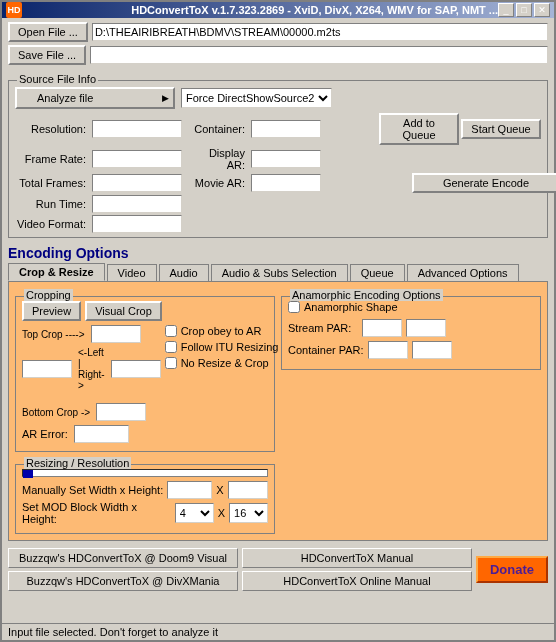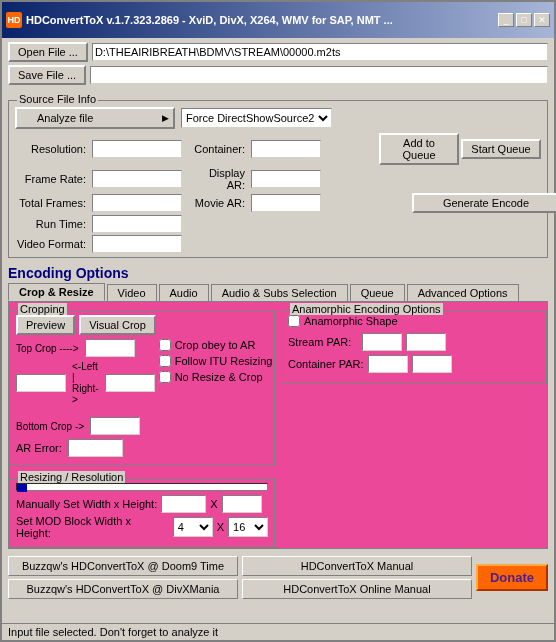--- a/index.html
+++ b/index.html
@@ -15,25 +15,26 @@
       width: 556px;
       height: 642px;
       background: #d4d0c8;
       border: 2px solid #808080;
       display: flex;
       flex-direction: column;
     }
     .title-bar {
       background: linear-gradient(to right, #0a246a, #a6b5d7);
       color: white;
-      height: 36px;
+      height: 16px;
       display: flex;
       align-items: center;
       padding: 0 4px;
       flex-shrink: 0;
+      text-align: right;
     }
     .title-bar-icon {
       width: 16px;
       height: 16px;
       margin-right: 4px;
       background: #ff6600;
       border-radius: 2px;
       display: flex;
       align-items: center;
       justify-content: center;
@@ -152,23 +153,23 @@
     }
     .tab.active {
       background: #d4d0c8;
       border-bottom: 1px solid #d4d0c8;
       font-weight: bold;
       z-index: 2;
       top: 0;
     }
     .tab-content {
       border: 1px solid #808080;
-      background: #ec4899;
+      background: #fdba74;
       flex: 1;
-      padding: 0;
+      padding: 6px;
       position: relative;
       z-index: 1;
     }
     .encoding-section {
       margin-top: 4px;
     }
     .encoding-label {
       font-size: 14px;
       color: #000080;
       font-weight: bold;
@@ -481,21 +482,21 @@
               </div>
             </div>
           </div>
         </div>
       </div>
     </div>
 
     <div class="bottom-buttons">
       <div style="flex:1; display:flex; flex-direction:column; gap:3px;">
         <div style="display:flex; gap:4px;">
-          <button class="bottom-link-btn">Buzzqw's HDConvertToX @ Doom9 Time</button>
+          <button class="bottom-link-btn">Buzzqw's HDConvertToX @ Doom9 Visual</button>
           <button class="bottom-link-btn">HDConvertToX Manual</button>
         </div>
         <div style="display:flex; gap:4px;">
           <button class="bottom-link-btn">Buzzqw's HDConvertToX @ DivXMania</button>
           <button class="bottom-link-btn">HDConvertToX Online Manual</button>
         </div>
       </div>
       <button class="btn btn-orange">Donate</button>
     </div>
   </div>

